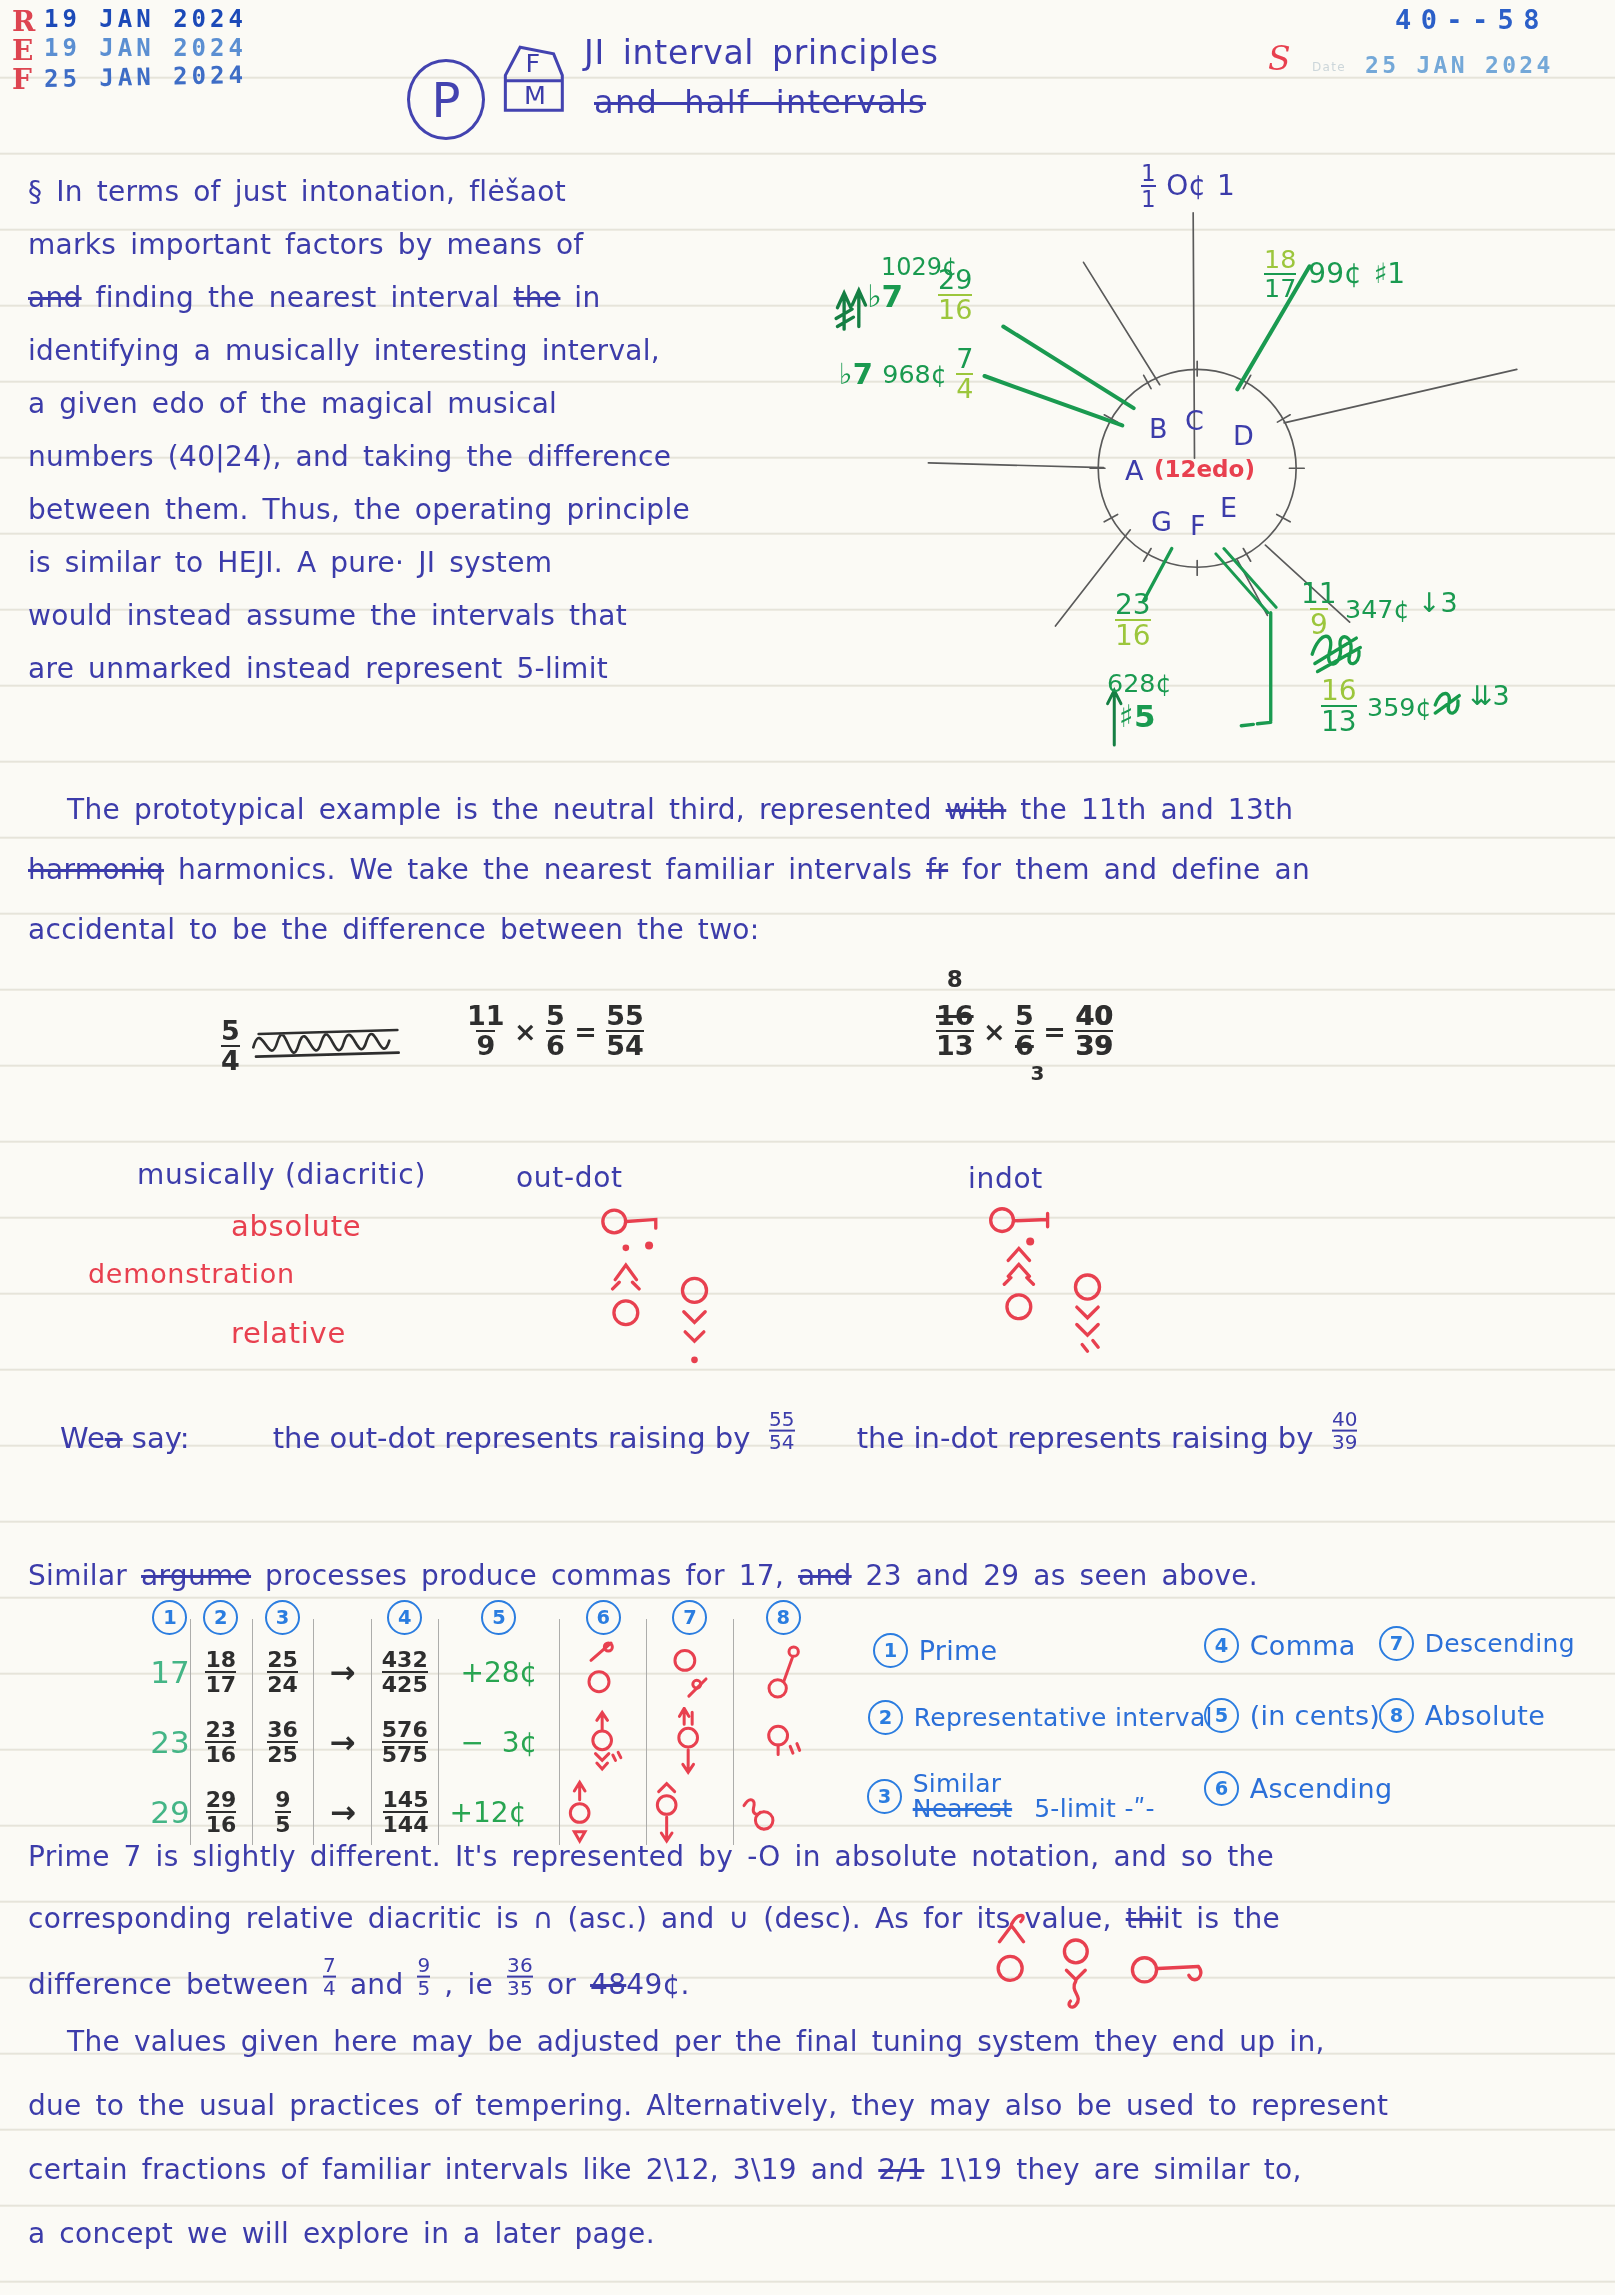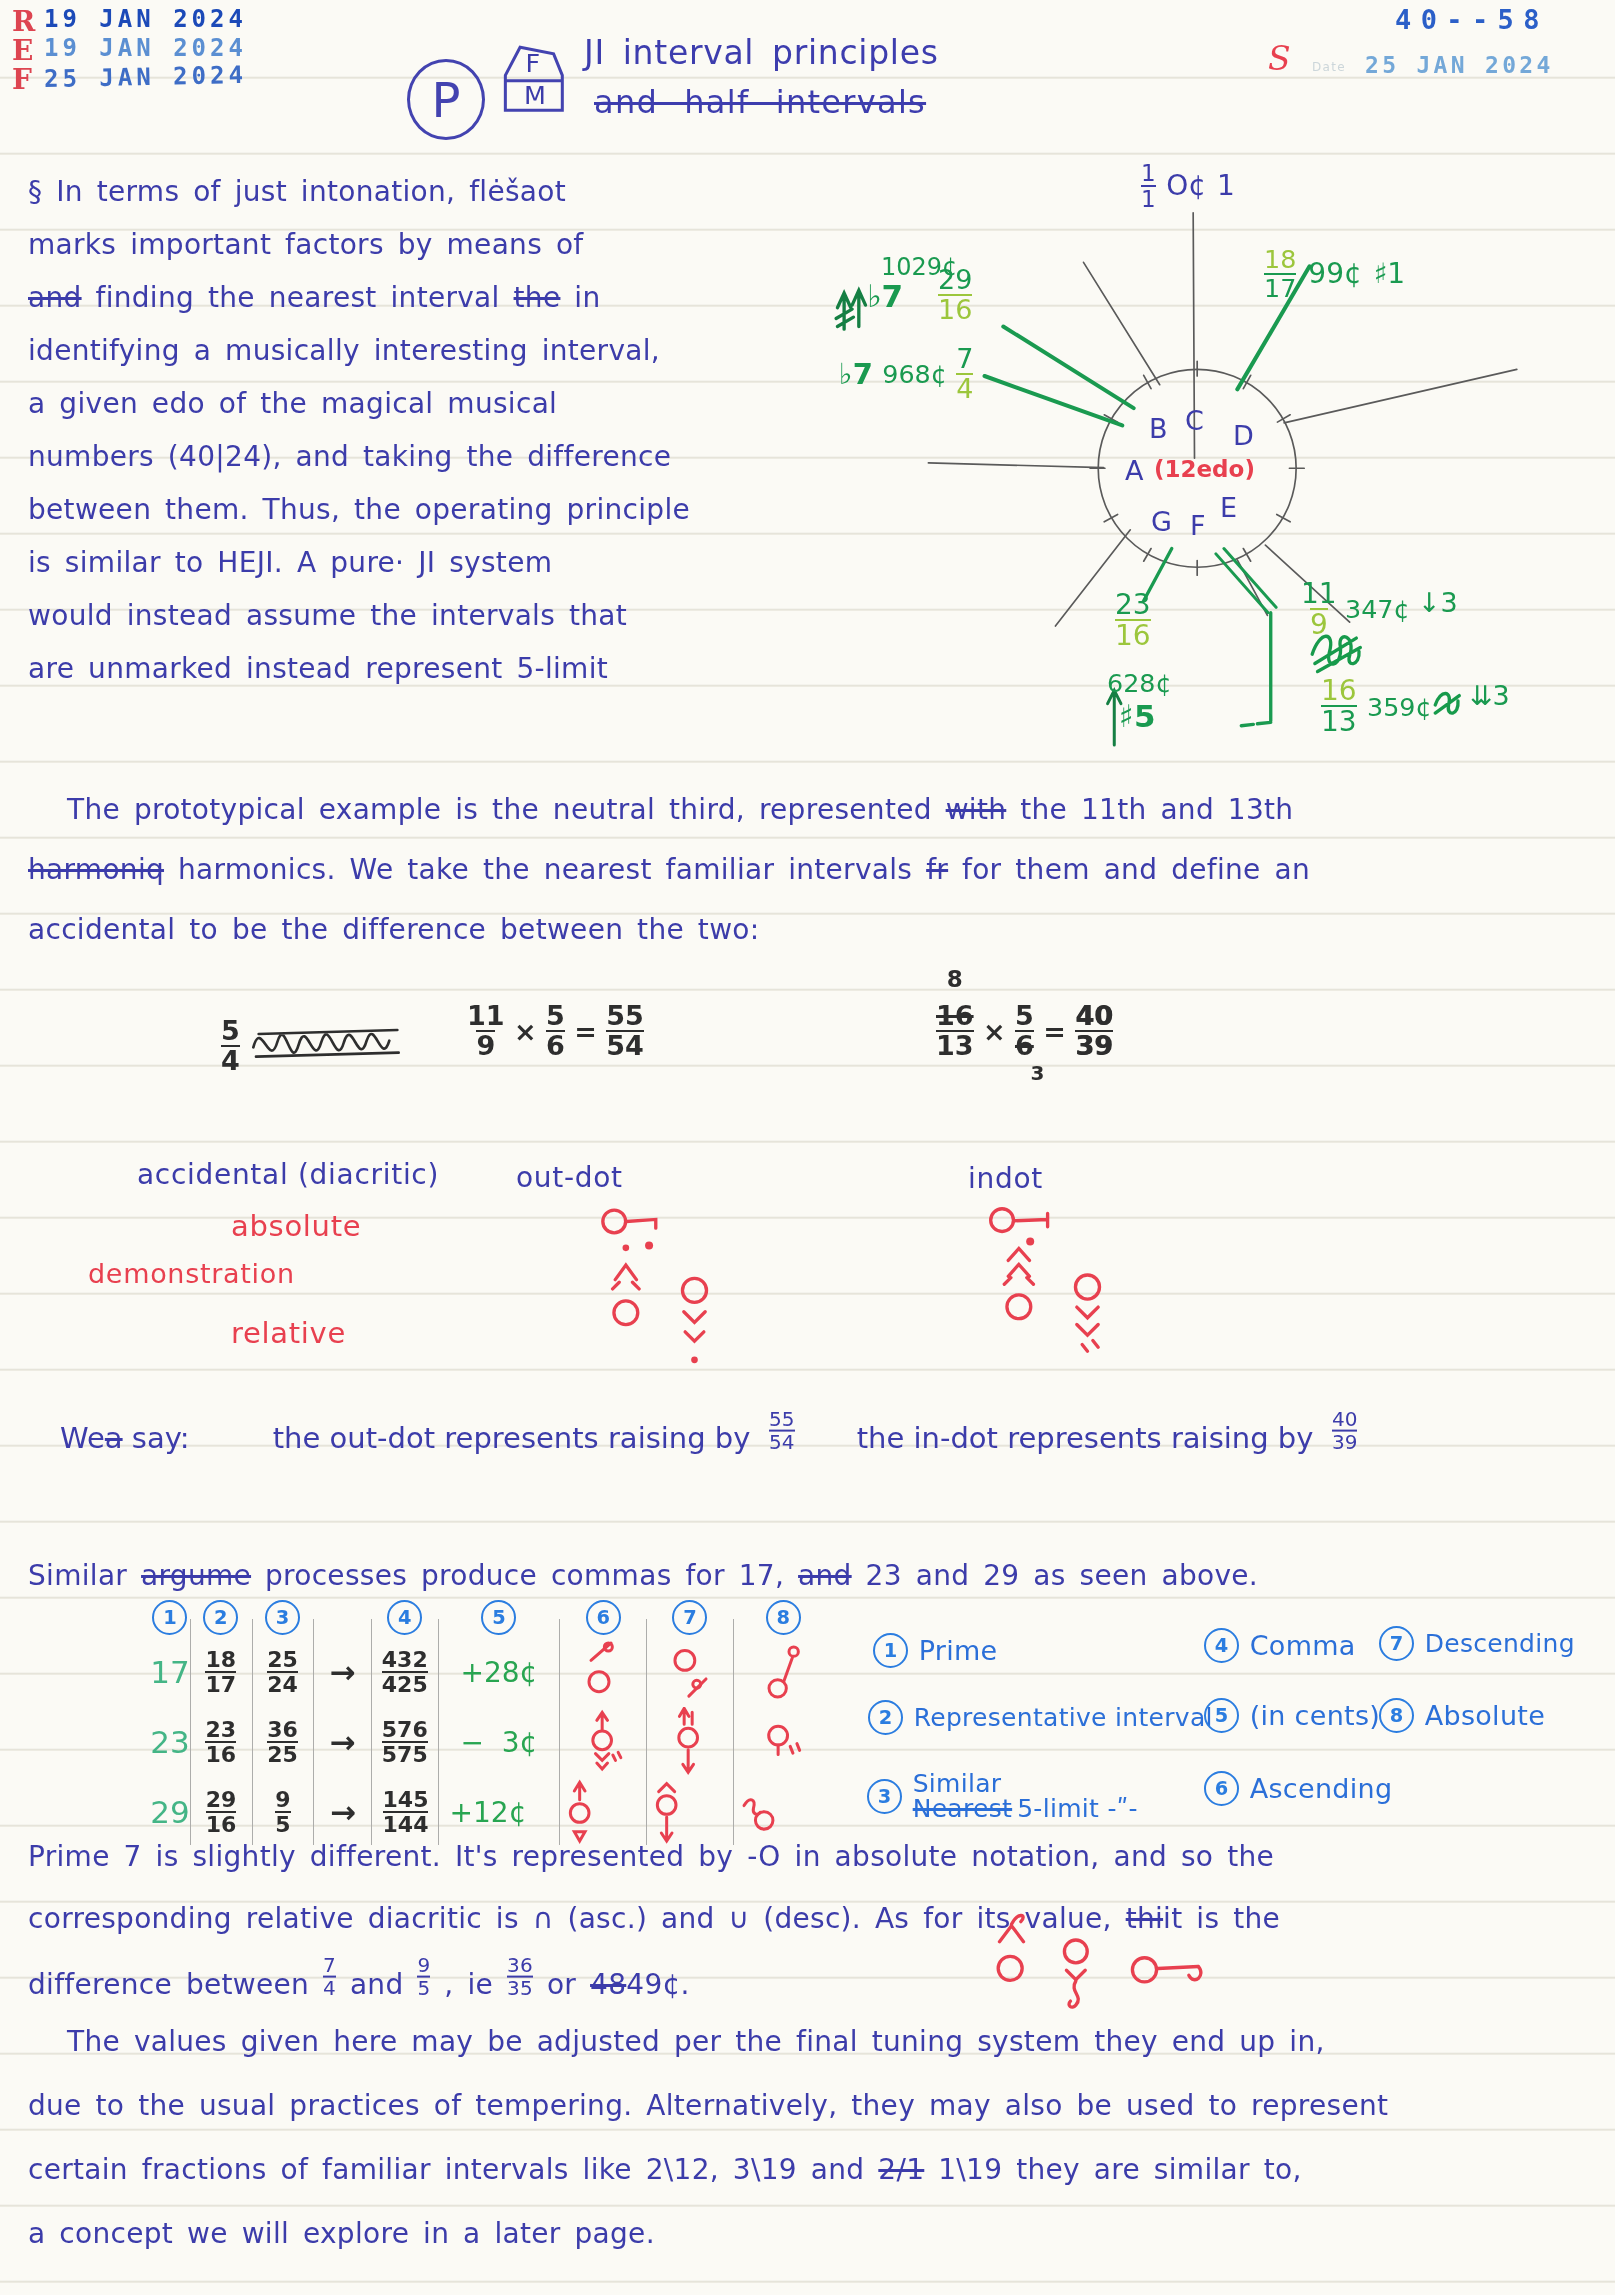--- a/index.html
+++ b/index.html
@@ -263,21 +263,21 @@
         <span class="d strike">6</span>
       <span class="sub3">3</span>
     </span>
     <span class="op">=</span>
     <span class="frac big bold-ink">
         <span class="n">40</span>
         <span class="d">39</span>
       </span>
   </div>
 
-  <span class="abs bluelabel" style="left:137px;top:1158px">accidental  (diacritic)</span>
+  <span class="abs bluelabel" style="left:137px;top:1158px">musically  (diacritic)</span>
   <span class="abs bluelabel" style="left:516px;top:1161px">out-dot</span>
   <span class="abs bluelabel" style="left:968px;top:1162px">indot</span>
 
   <span class="abs redtxt" style="left:231px;top:1209px">absolute</span>
   <span class="abs redtxt" style="left:88px;top:1258px;font-size:27px">demonstration</span>
   <span class="abs redtxt" style="left:231px;top:1316px">relative</span>
 
   <svg class="abs sym-svg" style="left:598px;top:1196px" width="74" height="67" viewBox="0 0 110 100">
     <g stroke="#e8404f" stroke-width="5" fill="none" stroke-linecap="round">
       <circle cx="24" cy="38" r="17"></circle>
@@ -547,21 +547,21 @@
     <span class="llabel">(in cents)</span>
   </div>
   <div class="abs litem" style="left:1379px;top:1698px">
     <span class="cnum">8</span>
     <span class="llabel">Absolute</span>
   </div>
   <div class="abs litem" style="left:867px;top:1771px">
     <span class="cnum">3</span>
     <span style="display:flex;flex-direction:column;line-height:1.0">
       <span class="llabel sm">Similar</span>
-      <span style="display:flex;gap:5px">
+      <span style="display:flex;gap:22px">
         <span class="llabel sm strike">Nearest</span>
         <span class="llabel sm">5-limit -ʺ-</span>
       </span>
     </span>
   </div>
   <div class="abs litem" style="left:1204px;top:1771px">
     <span class="cnum">6</span>
     <span class="llabel">Ascending</span>
   </div>
 

